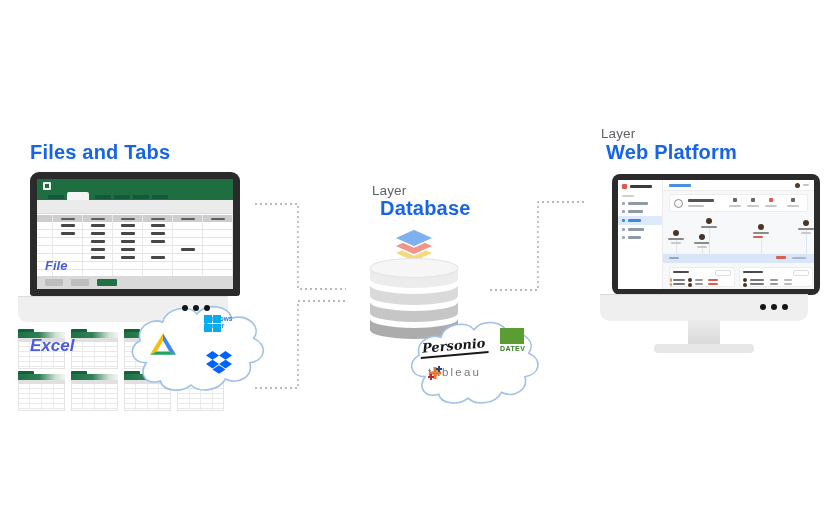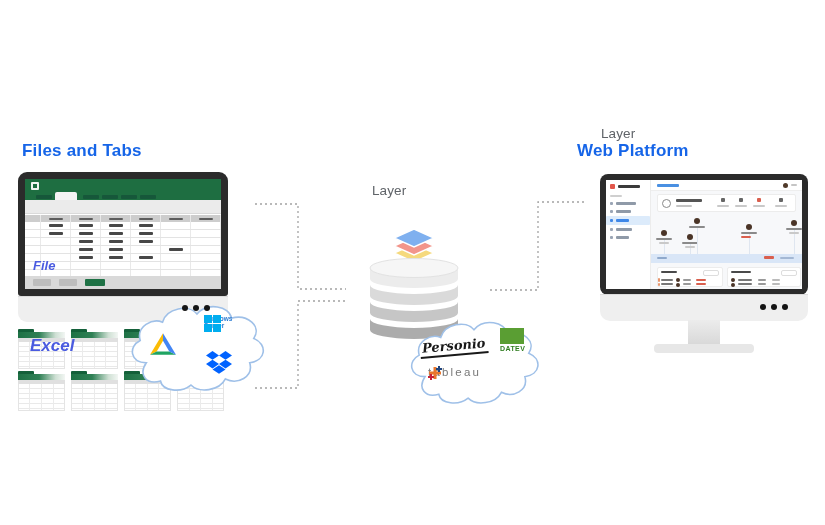--- a/index.html
+++ b/index.html
@@ -4,24 +4,24 @@
 <style>
   html,body{margin:0;padding:0;background:#fff;}
   #stage{position:relative;width:825px;height:525px;background:#fff;overflow:hidden;
          font-family:"Liberation Sans",sans-serif;}
   .abs{position:absolute;}
   .b{position:absolute;border-radius:1px;}
   .c{position:absolute;border-radius:50%;}
 
   
   .subtitle{position:absolute;font-size:13.5px;color:#5f6368;letter-spacing:.1px;}
-  .title{position:absolute;font-size:17px;font-weight:800;color:#1665e8;letter-spacing:.2px;}
-
-  
-  .frame{position:absolute;background:#2b2b2b;border-radius:9px 9px 3px 3px;z-index:2;}
+  .title{position:absolute;font-size:20px;font-weight:800;color:#1665e8;letter-spacing:.2px;margin-left:8px;}
+
+  
+  .frame{position:absolute;background:#2b2b2b;border-radius:9px 9px 3px 3px;z-index:2;margin-left:12px;}
   .screen{position:absolute;background:#fff;overflow:hidden;}
   .chin{position:absolute;background:#efefef;border-top:1px solid #dcdcdc;
         border-radius:0 0 10px 10px;z-index:2;}
   .dots{position:absolute;display:flex;gap:5px;z-index:10;}
   .dot{width:6px;height:6px;border-radius:50%;background:#141414;}
 
   
   .xl-titlebar{position:absolute;left:0;top:0;right:0;height:13px;background:#1e6e41;}
   .xl-appicon{position:absolute;left:6px;top:3px;width:8px;height:8px;background:#f2f6f3;border-radius:1px;}
   .xl-appicon i{position:absolute;left:2px;top:2px;width:4px;height:4px;background:#1e6e41;}
@@ -320,20 +320,21 @@
     <svg class="abs" style="left:80px;top:52px;" width="26" height="24" viewBox="0 0 24 22">
       <polygon points="6,0 12,4 6,8 0,4" fill="#0062ff"></polygon>
       <polygon points="18,0 24,4 18,8 12,4" fill="#0062ff"></polygon>
       <polygon points="6,8 12,12 6,16 0,12" fill="#0062ff"></polygon>
       <polygon points="18,8 24,12 18,16 12,12" fill="#0062ff"></polygon>
       <polygon points="12,13 18,17 12,21 6,17" fill="#0062ff"></polygon>
     </svg>
   </div>
 
   <div class="subtitle" style="left:372px;top:183px;">Layer</div>
+  <div class="title" style="left:372px;top:197px;">Database</div>
 
   <svg class="db-wrap" style="left:388px;top:226px;" width="52" height="38" viewBox="0 0 52 38">
     <polygon points="26,18 46,27 26,36 6,27" fill="#f5d97d" stroke="#fff" stroke-width="1.4"></polygon>
     <polygon points="26,11 46,20 26,29 6,20" fill="#f2958b" stroke="#fff" stroke-width="1.4"></polygon>
     <polygon points="26,3 46,12 26,21 6,12" fill="#7fb0ef" stroke="#fff" stroke-width="1.4"></polygon>
   </svg>
   <svg class="db-wrap" style="left:368px;top:250px;" width="92" height="92" viewBox="0 0 92 92">
     <path d="M2,18 A44,9 0 0 0 90,18 L90,29 A44,9 0 0 1 2,29 Z" fill="#ececec"></path>
     <path d="M2,35 A44,9 0 0 0 90,35 L90,46 A44,9 0 0 1 2,46 Z" fill="#dadada"></path>
     <path d="M2,52 A44,9 0 0 0 90,52 L90,63 A44,9 0 0 1 2,63 Z" fill="#c6c6c6"></path>
@@ -359,21 +360,21 @@
         <rect x="10" y="0" width="2" height="6" fill="#1f447e"></rect>
         <rect x="8" y="2" width="6" height="2" fill="#1f447e"></rect>
         <rect x="2" y="8" width="2" height="6" fill="#c72037"></rect>
         <rect x="0" y="10" width="6" height="2" fill="#c72037"></rect>
       </svg>
       <span class="tableau-tx">tableau</span>
     </div>
   </div>
 
   <div class="subtitle" style="left:601px;top:126px;">Layer</div>
-  <div class="title" style="left:577px;top:141px;">Web Platform</div>
+  <div class="title" style="left:598px;top:141px;">Web Platform</div>
 
   <div class="frame" style="left:600px;top:174px;width:208px;height:121px;border-radius:8px;">
     <div class="screen" style="left:6px;top:6px;width:196px;height:109px;">
 
       <div class="wp-side">
         <div class="b" style="left:4px;top:4px;width:5px;height:5px;background:#e2574c;"></div>
         <div class="b" style="left:12px;top:5px;width:22px;height:3px;background:#3b3b3b;"></div>
         <div class="b" style="left:4px;top:15px;width:12px;height:2px;background:#cfcfcf;"></div>
         <div class="b" style="left:4px;top:22px;width:3px;height:3px;background:#9aa5b5;"></div>
         <div class="b" style="left:10px;top:22px;width:20px;height:2.5px;background:#8f9aa8;"></div>

